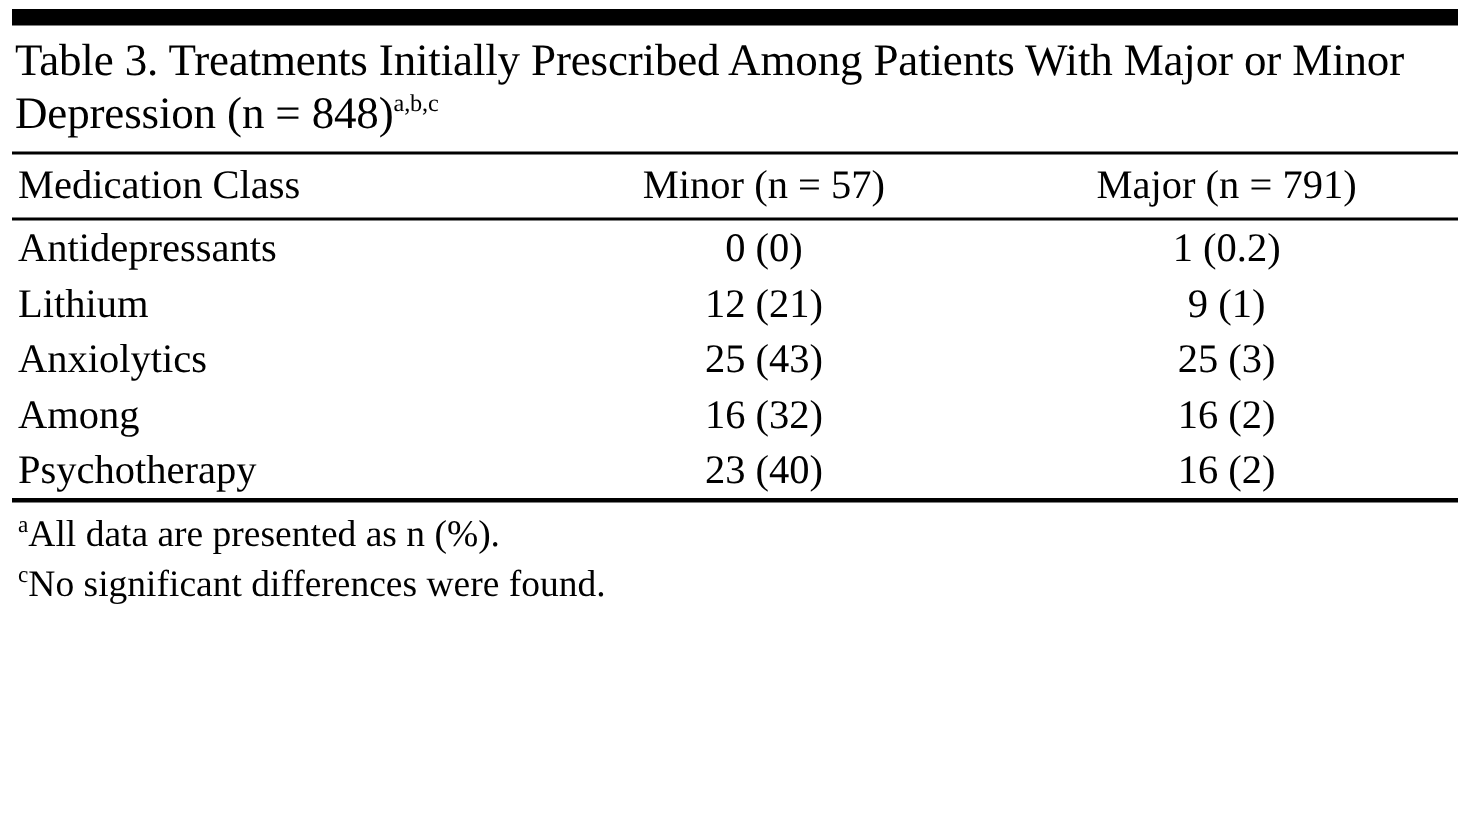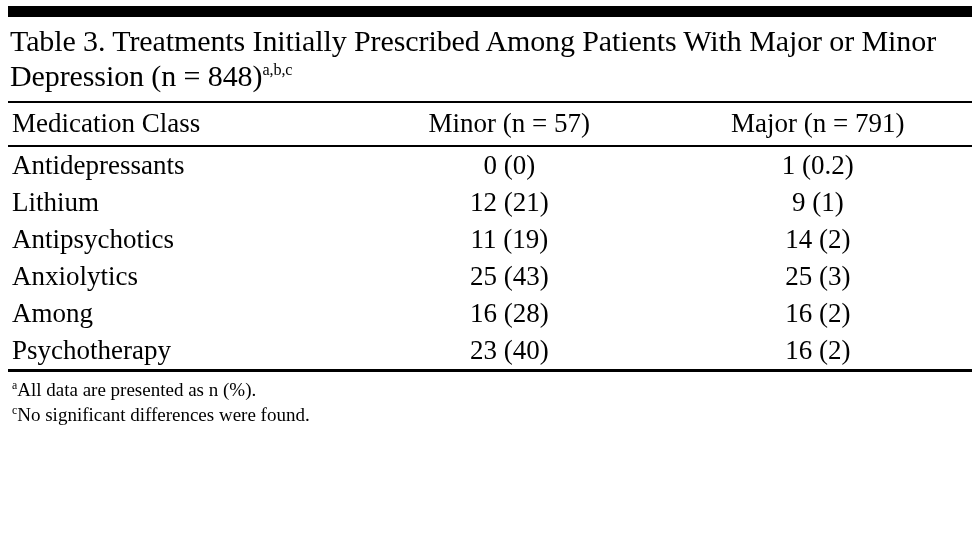--- a/index.html
+++ b/index.html
@@ -68,21 +68,21 @@
     text-align: center;
     white-space: nowrap;
   }
   tbody td.col-label {
     text-align: left;
     padding-left: 4px;
   }
   .col-minor { width: 32%; }
   .col-major { width: 32%; }
   .footnotes {
-    font-size: 19px;
+    font-size: 25px;
     line-height: 1.32;
     padding: 5px 2px 0 4px;
   }
   .footnotes div {
     white-space: nowrap;
   }
   .footnotes sup {
     font-size: 0.62em;
     vertical-align: super;
     line-height: 0;
@@ -119,32 +119,27 @@
         <td class="col-label">Antidepressants</td>
         <td class="col-minor">0 (0)</td>
         <td class="col-major">1 (0.2)</td>
       </tr>
       <tr>
         <td class="col-label">Lithium</td>
         <td class="col-minor">12 (21)</td>
         <td class="col-major">9 (1)</td>
       </tr>
       <tr>
-        <td class="col-label">Antipsychotics</td>
-        <td class="col-minor">11 (19)</td>
-        <td class="col-major">14 (2)</td>
-      </tr>
-      <tr>
         <td class="col-label">Anxiolytics</td>
         <td class="col-minor">25 (43)</td>
         <td class="col-major">25 (3)</td>
       </tr>
       <tr>
         <td class="col-label">Among</td>
-        <td class="col-minor">16 (28)</td>
+        <td class="col-minor">16 (32)</td>
         <td class="col-major">16 (2)</td>
       </tr>
       <tr>
         <td class="col-label">Psychotherapy</td>
         <td class="col-minor">23 (40)</td>
         <td class="col-major">16 (2)</td>
       </tr>
     </tbody>
   </table>
 

